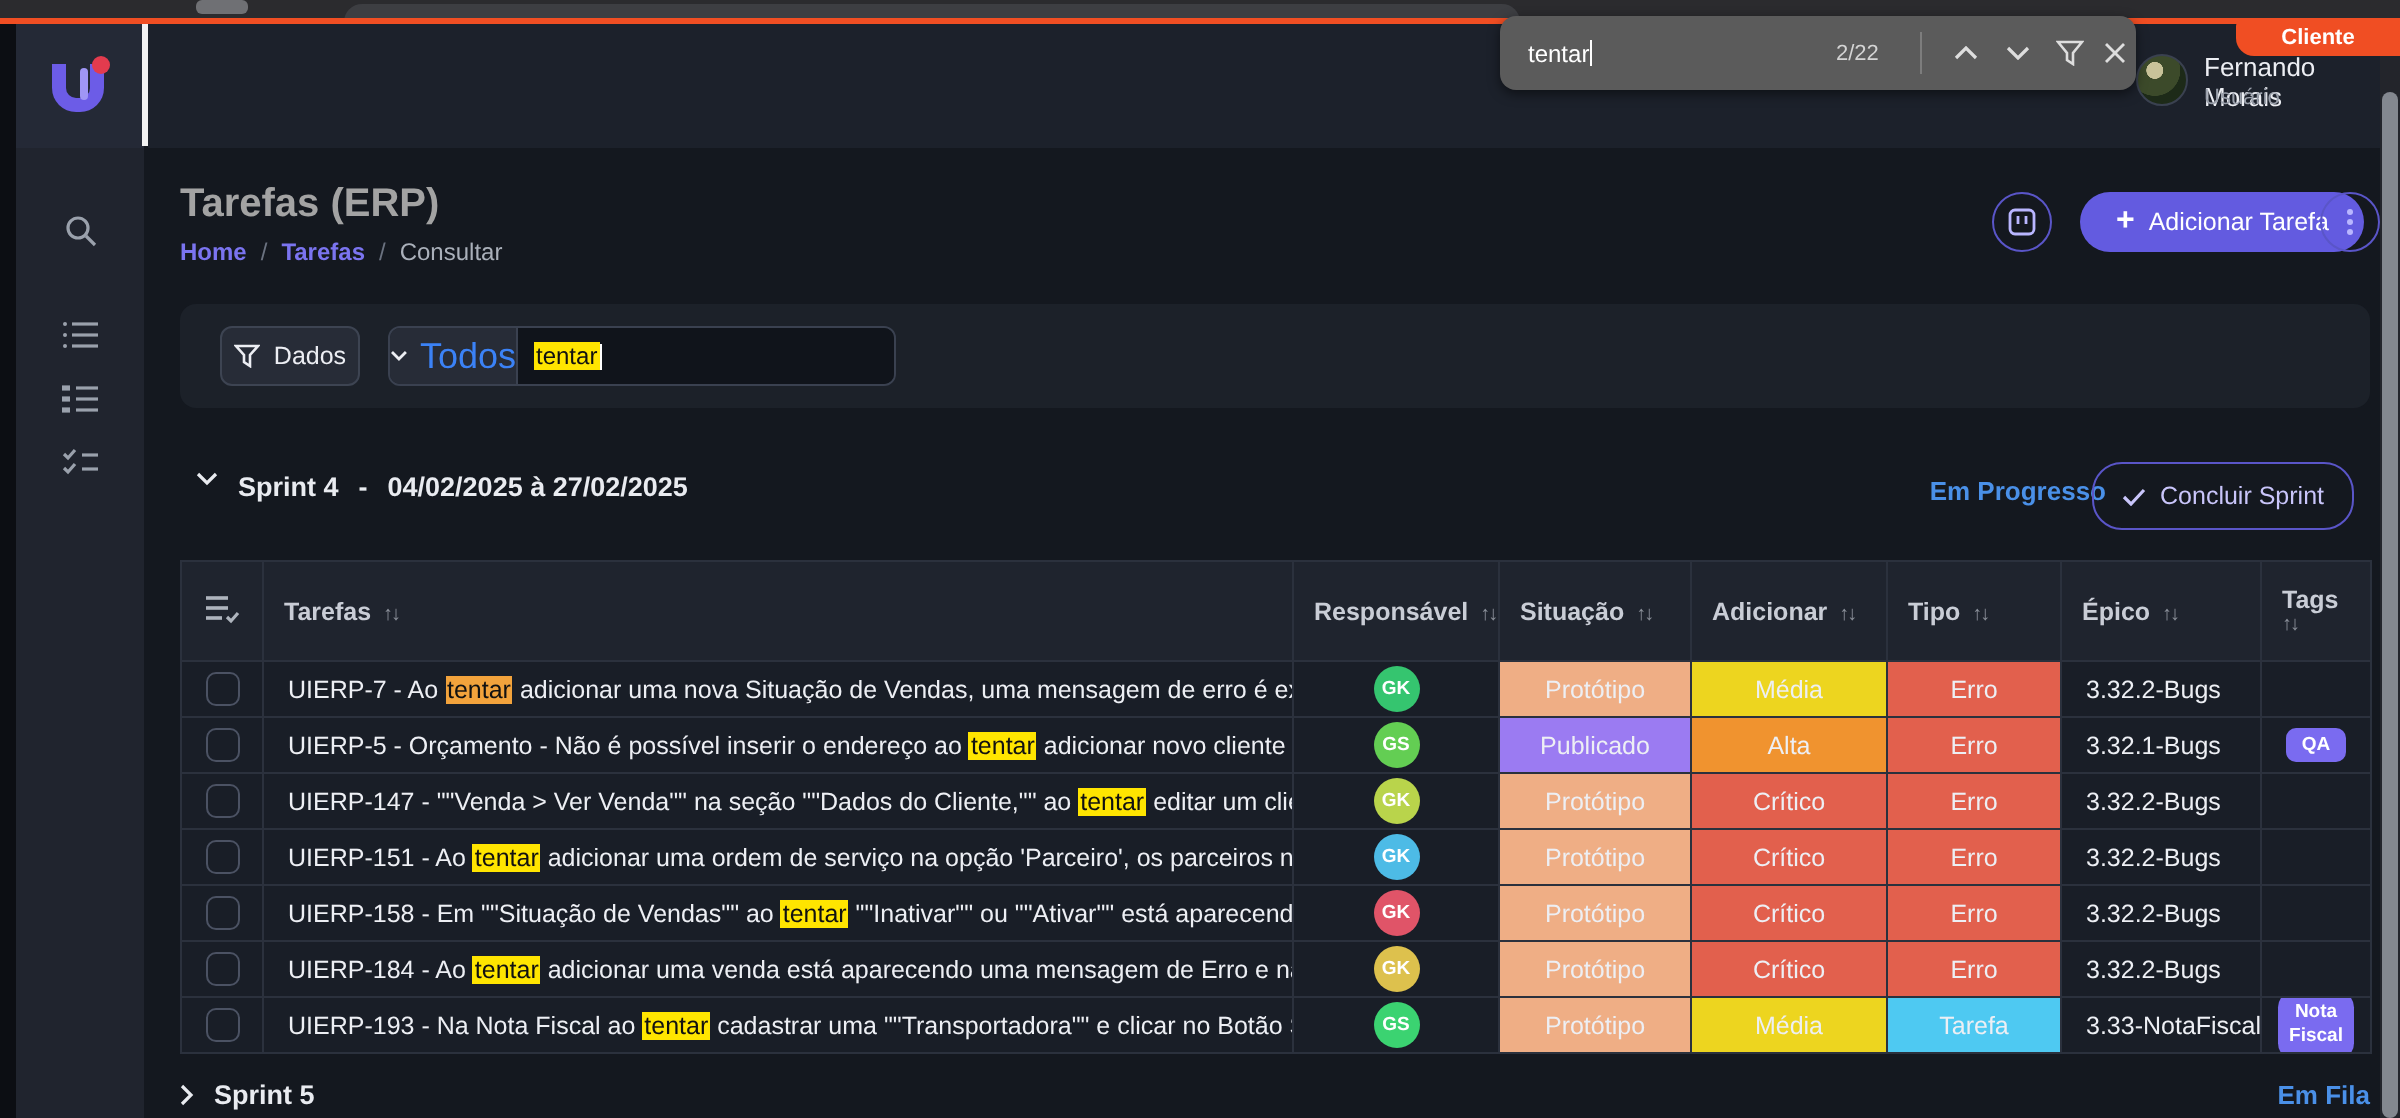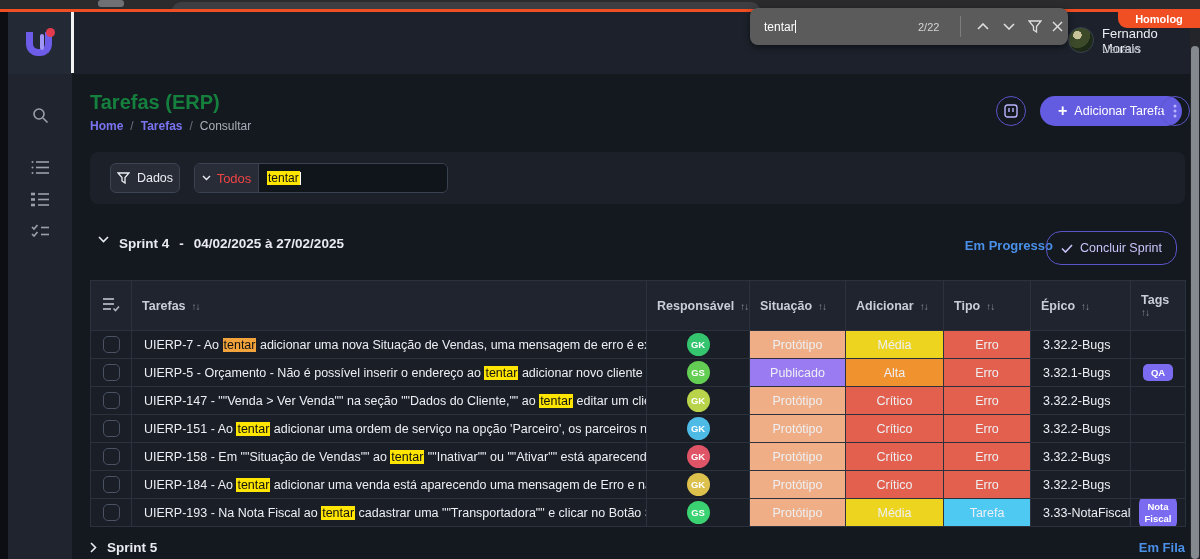--- a/index.html
+++ b/index.html
@@ -39,38 +39,38 @@
   .findbar { position:absolute; left:750px; top:8px; width:318px; height:37px; background:#5b5b5b; border-radius:8px;
      box-shadow:0 2px 6px rgba(0,0,0,.5); z-index:40; display:flex; align-items:center; }
   .find-query { margin-left:14px; font-size:12px; color:#fff; white-space:pre; }
   .caret { display:inline-block; width:1px; height:13px; background:#fff; vertical-align:-2px; }
   .find-count { position:absolute; left:168px; font-size:11px; color:#d4d4d4; }
   .find-sep { position:absolute; left:210px; top:8px; width:1px; height:21px; background:#7d7d7d; }
   .find-btn { position:absolute; top:8px; width:22px; height:21px; display:flex; align-items:center; justify-content:center; color:#dedede; }
 
   
   .content { position:absolute; left:74px; top:74px; width:1116px; height:485px; background:#14181f; }
-  .page-title { position:absolute; left:16px; top:17px; font-size:20px; font-weight:bold; color:#15803d; }
+  .page-title { position:absolute; left:16px; top:17px; font-size:20px; font-weight:bold; color:#a3a3a3; }
   .breadcrumb { position:absolute; left:16px; top:45px; font-size:12px; font-weight:bold; }
   .breadcrumb a { color:#7b74f0; text-decoration:none; }
   .crumb-sep { color:#6b7280; font-weight:normal; padding:0 7px; }
   .crumb-current { color:#aab0ba; font-weight:normal; }
   .circle-btn { position:absolute; width:30px; height:30px; border:1.5px solid #5a55c8; border-radius:50%;
      display:flex; align-items:center; justify-content:center; color:#b9b6ff; background:transparent; }
   .add-btn { position:absolute; left:966px; top:22px; height:30px; padding:0 18px; background:#635be0; border:none;
      border-radius:15px; color:#fff; font-size:12.5px; display:flex; align-items:center; gap:7px; }
   .add-plus { font-size:16px; font-weight:bold; line-height:1; }
 
   
   .filter-panel { position:absolute; left:16px; top:78px; width:1095px; height:52px; background:#1c2129; border-radius:8px; }
   .filtro-btn { position:absolute; left:20px; top:11px; width:70px; height:30px; background:#272c37; border:1px solid #3d4452;
      border-radius:6px; color:#eceef3; font-size:12.5px; display:flex; align-items:center; justify-content:center; gap:7px; }
   .todos-group { position:absolute; left:104px; top:11px; width:254px; height:30px; border:1px solid #3a4150; border-radius:6px;
      display:flex; overflow:hidden; }
-  .todos-seg { width:64px; background:#272c37; color:#ef4444; font-size:13px; display:flex; align-items:center; justify-content:center; gap:6px; border-right:1px solid #3a4150; }
+  .todos-seg { width:64px; background:#272c37; color:#3b82f6; font-size:18px; display:flex; align-items:center; justify-content:center; gap:6px; border-right:1px solid #3a4150; }
   .search-seg { flex:1; background:#10141b; display:flex; align-items:center; padding-left:8px; font-size:12px; color:#eceef3; }
   .pesquisar-btn { position:absolute; left:372px; top:10px; height:31px; padding:0 16px; background:transparent;
      border:1.5px solid #5a5fd8; border-radius:16px; color:#8c9eff; font-size:13px; display:flex; align-items:center; gap:7px; }
   mark.find { color:#111; padding:0 1px; }
 
   
   .sprint-row { position:absolute; left:16px; top:160px; width:1095px; height:24px; }
   .sprint-title { position:absolute; left:8px; top:2px; font-size:13.5px; font-weight:bold; color:#e9ebf0; display:flex; gap:10px; align-items:flex-start; }
   .chev { color:#cfd3da; font-size:11px; }
   .sprint-status { position:absolute; right:132px; top:4px; font-size:13px; font-weight:bold; color:#4a90e8;margin-left:33px; }
@@ -171,21 +171,21 @@
         </svg>
     </div>
   </div>
   <div class="white-divider"></div>
 
   <div class="header-band">
     <div class="avatar-photo"></div>
     <div class="user-name">Fernando Morais</div>
     <div class="user-role">Usuário</div>
   </div>
-  <div class="homolog">Homolog</div>
+  <div class="homolog">Cliente</div>
 
   <div class="findbar">
     <span class="find-query"><span>tentar</span><span class="caret"></span></span>
     <span class="find-count">2/22</span>
     <span class="find-sep"></span>
     <span class="find-btn" style="left:222px;">
       <svg width="12" height="7" viewBox="0 0 12 7">
           <path d="M1 6 L6 1 L11 6" fill="none" stroke="currentColor" stroke-width="1.6"></path>
         </svg>
     </span>

